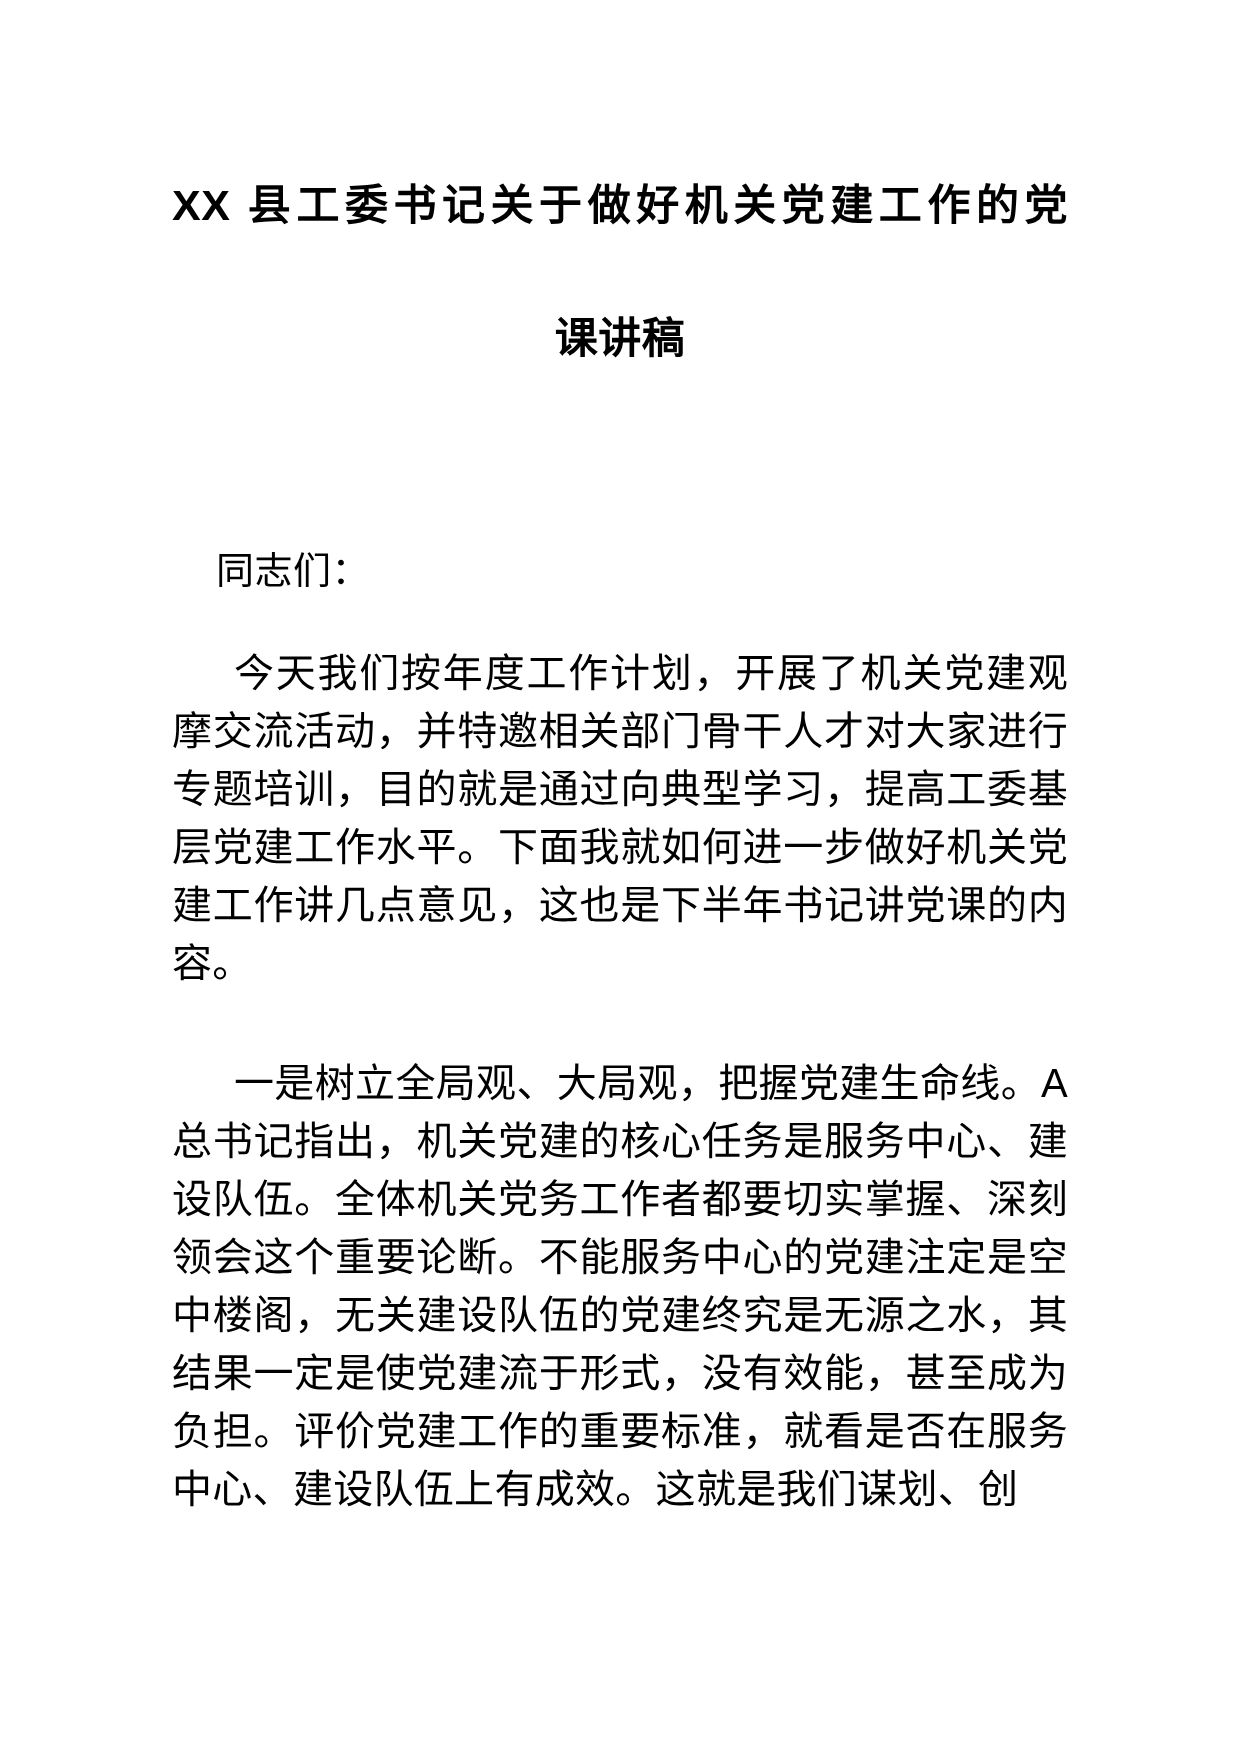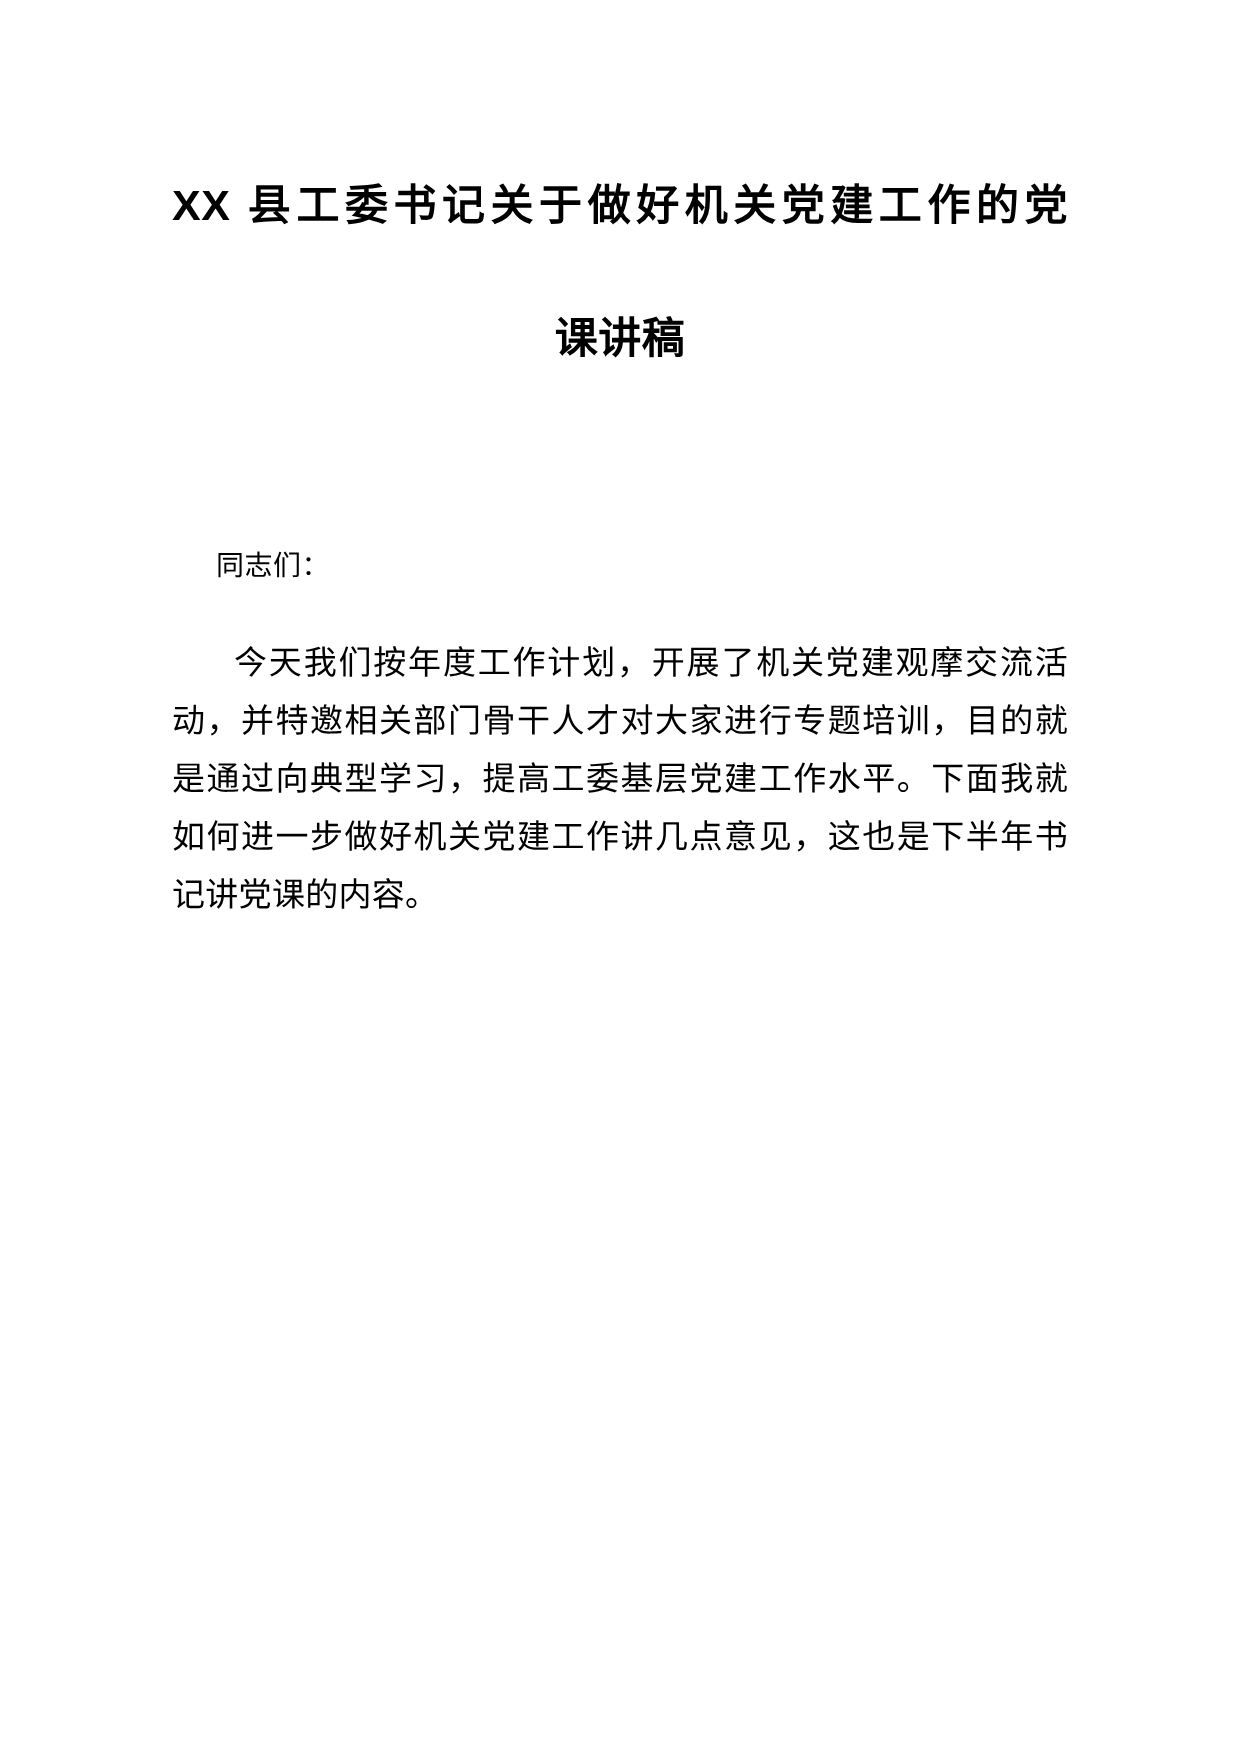--- a/index.html
+++ b/index.html
@@ -38,29 +38,29 @@
     padding-top: 172px;
   }
   .doc-title .title-line-2 {
     display: block;
     text-align: left;
     text-align-last: center;
     margin-top: 90px;
   }
   .salutation {
     margin: 0;
-    font-size: 28px;
+    font-size: 38px;
     line-height: 1.0;
     padding-top: 192px;
     padding-left: 44px;
     letter-spacing: 0.5px;
   }
   .body-para {
     margin: 0;
-    font-size: 33px;
+    font-size: 40px;
     line-height: 58px;
     text-align: justify;
     text-align-last: left;
     text-justify: inter-ideograph;
     letter-spacing: 0.3px;
     text-indent: 62px;
   }
   .para-gap-1 { margin-top: 54px; }
   .para-gap-2 { margin-top: 62px; }
 </style>
@@ -72,15 +72,16 @@
 
     <h1 class="doc-title">
       <span class="title-line-1">XX 县工委书记关于做好机关党建工作的党</span>
       <span class="title-line-2">课讲稿</span>
     </h1>
 
     <p class="salutation">同志们：</p>
 
     <p class="body-para para-gap-1">今天我们按年度工作计划，开展了机关党建观摩交流活动，并特邀相关部门骨干人才对大家进行专题培训，目的就是通过向典型学习，提高工委基层党建工作水平。下面我就如何进一步做好机关党建工作讲几点意见，这也是下半年书记讲党课的内容。</p>
 
+    <p class="body-para para-gap-2">一是树立全局观、大局观，把握党建生命线。A 总书记指出，机关党建的核心任务是服务中心、建设队伍。全体机关党务工作者都要切实掌握、深刻领会这个重要论断。不能服务中心的党建注定是空中楼阁，无关建设队伍的党建终究是无源之水，其结果一定是使党建流于形式，没有效能，甚至成为负担。评价党建工作的重要标准，就看是否在服务中心、建设队伍上有成效。这就是我们谋划、创</p>
 
   </div>
 </div>
 
 </body></html>

